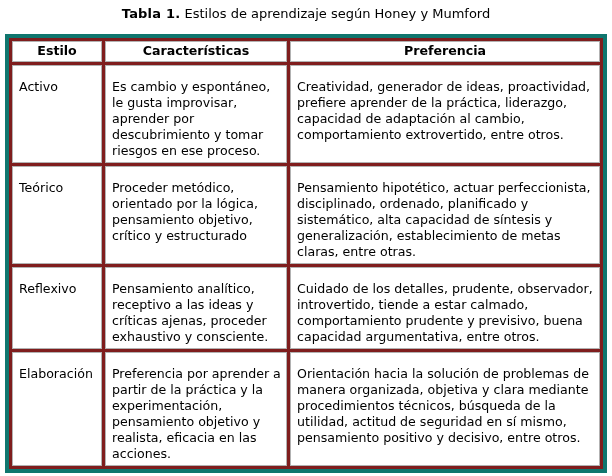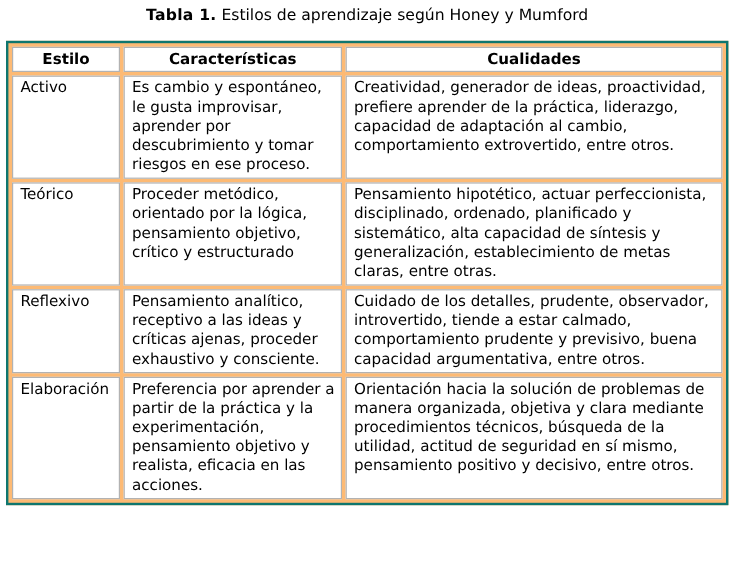--- a/index.html
+++ b/index.html
@@ -23,32 +23,32 @@
     font-size: 13px;
     line-height: 16px;
     margin: 2px 0 12px 0;
     white-space: nowrap;
   }
   .caption b { letter-spacing: 0.2px; }
   table.styles-table {
     width: 100%;
     border-collapse: separate;
     border-spacing: 3px;
-    border: 2px solid #0f766e;
-    background: #fdba74;
+    border: 4px solid #0f766e;
+    background: #7f1d1d;
     table-layout: fixed;
   }
   table.styles-table th,
   table.styles-table td {
     border: 1px solid #b2b2b2;
     background: #ffffff;
     font-size: 12.6px;
     line-height: 16px;
     vertical-align: top;
-    padding: 1px 5px 3px 6px;
+    padding: 13px 5px 3px 6px;
     word-wrap: break-word;
   }
   table.styles-table th {
     text-align: center;
     font-weight: bold;
     padding: 1px 2px 2px 2px;
   }
   col.c-estilo  { width: 90px;  }
   col.c-caract  { width: 182px; }
   col.c-cualid  { width: auto;  }
@@ -72,21 +72,21 @@
   <table class="styles-table">
     <colgroup>
       <col class="c-estilo">
       <col class="c-caract">
       <col class="c-cualid">
     </colgroup>
     <thead>
       <tr>
         <th>Estilo</th>
         <th>Características</th>
-        <th>Cualidades</th>
+        <th>Preferencia</th>
       </tr>
     </thead>
     <tbody>
       <tr>
         <td>Activo</td>
         <td>Es cambio y espontáneo, le gusta improvisar, aprender por descubrimiento y tomar riesgos en ese proceso.</td>
         <td>Creatividad, generador de ideas, proactividad, prefiere aprender de la práctica, liderazgo, capacidad de adaptación al cambio, comportamiento extrovertido, entre otros.</td>
       </tr>
       <tr>
         <td>Teórico</td>

